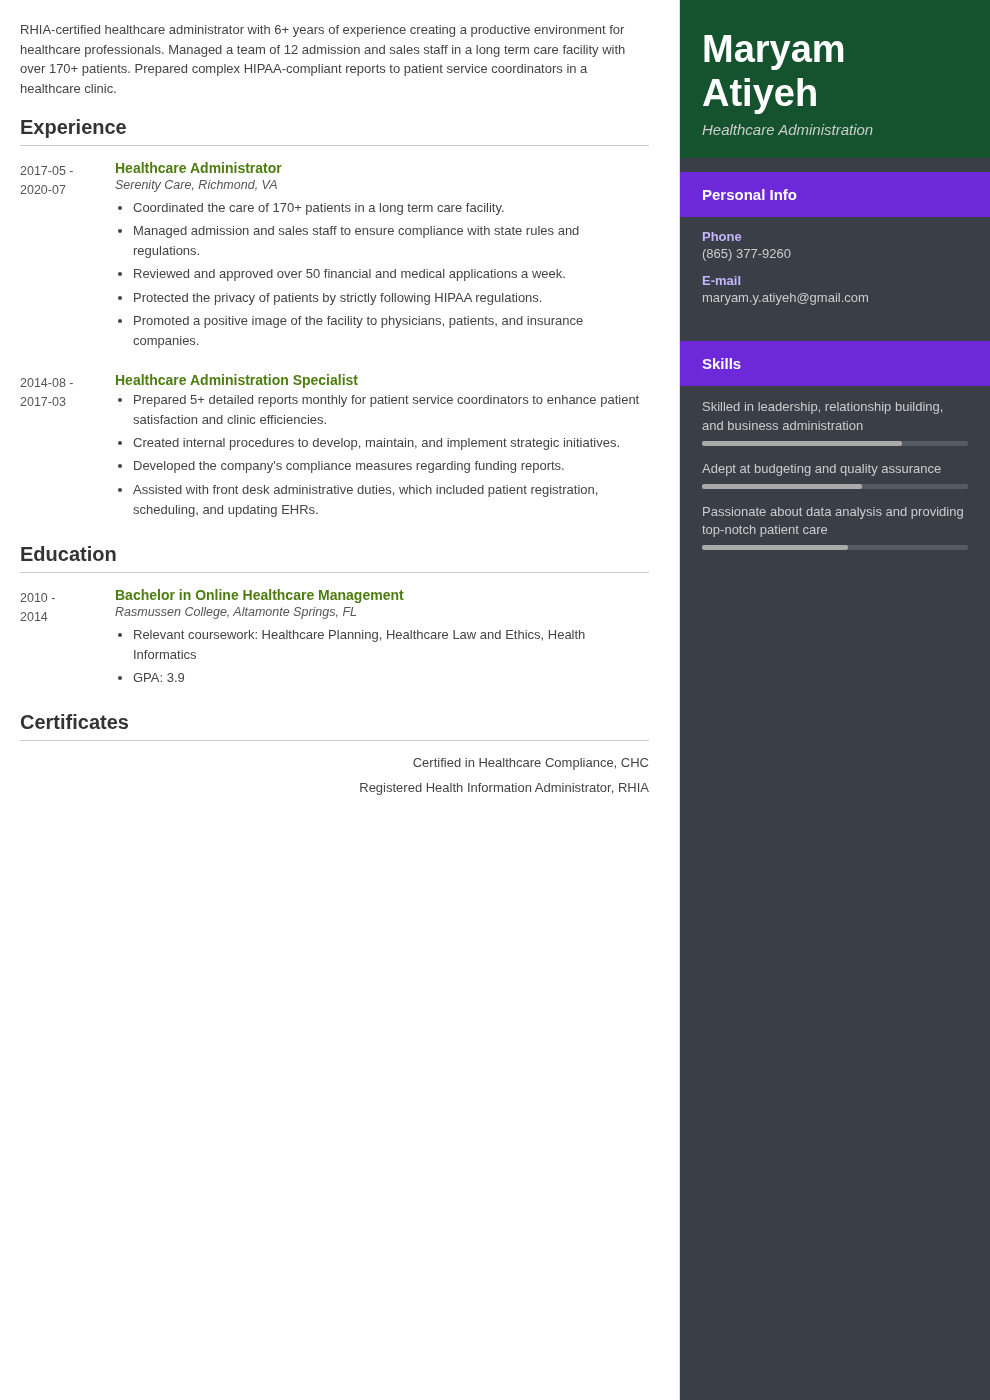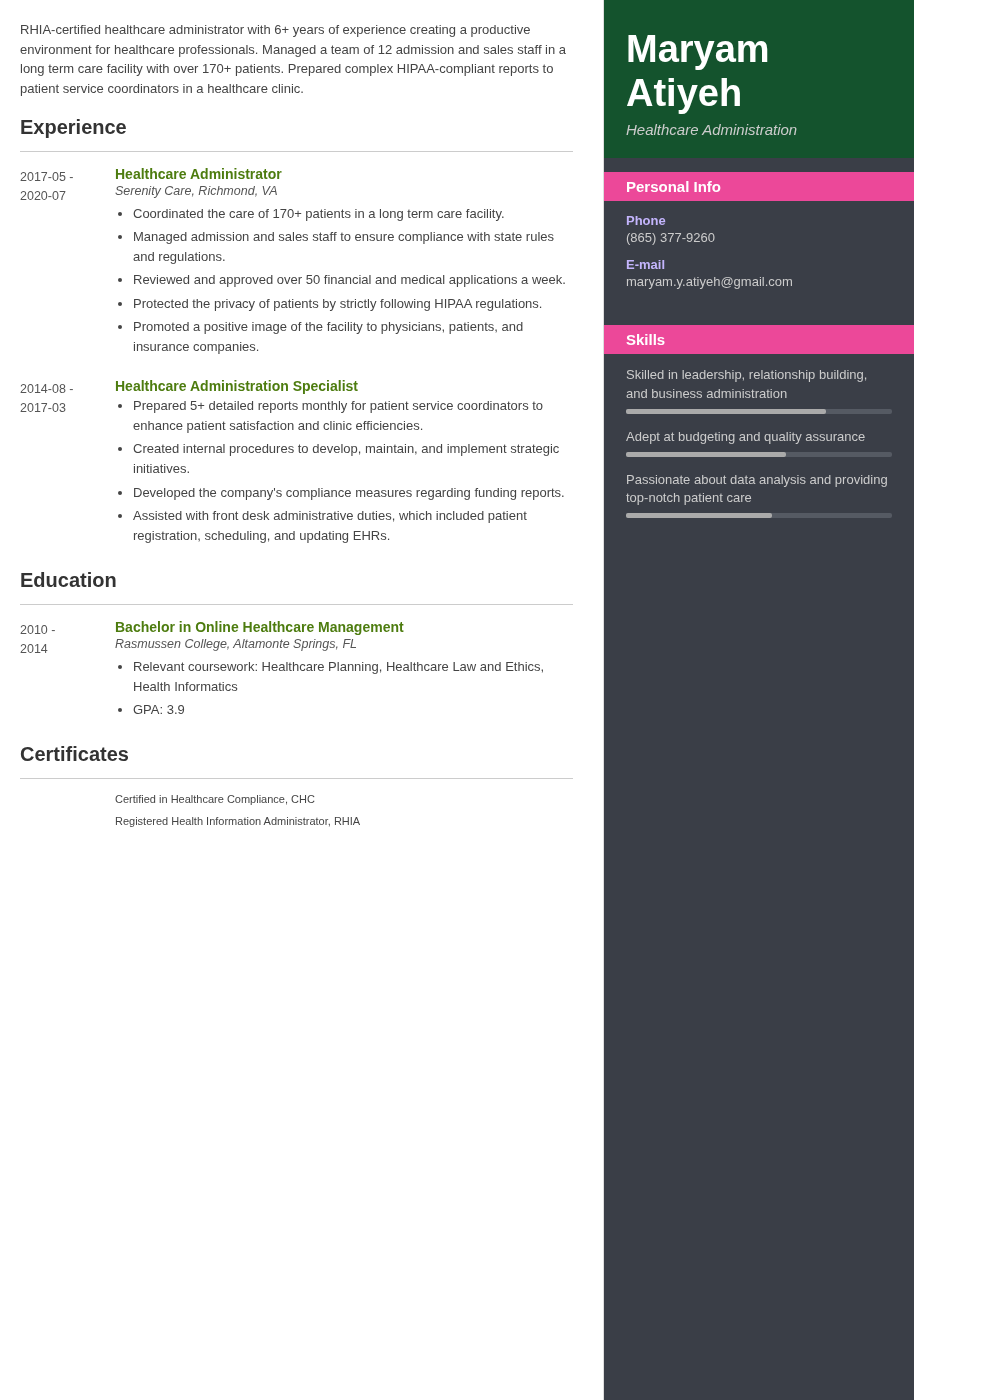--- a/index.html
+++ b/index.html
@@ -6,21 +6,21 @@
     body {
       font-family: Arial, sans-serif;
       font-size: 13px;
       color: #333;
       background: #fff;
       width: 990px;
       min-height: 1400px;
     }
     .resume-container {
       display: flex;
-      width: 914px;
+      width: 990px;
       min-height: 1400px;
     }
     
     .main-content {
       flex: 1;
       padding: 20px 30px 30px 20px;
       border-right: 1px solid #ddd;
     }
     .summary-text {
       font-size: 13px;
@@ -29,21 +29,21 @@
       margin-bottom: 18px;
     }
     .section {
       margin-bottom: 20px;
     }
     .section-title {
       font-size: 20px;
       font-weight: bold;
       color: #333;
       border-bottom: 1px solid #ccc;
-      padding-bottom: 12px;
+      padding-bottom: 6px;
       margin-bottom: 14px;
     }
     .entry {
       display: flex;
       margin-bottom: 18px;
     }
     .entry-dates {
       width: 95px;
       min-width: 95px;
       font-size: 12.5px;
@@ -74,23 +74,24 @@
       line-height: 1.55;
     }
     .entry-bullets li {
       margin-bottom: 3px;
     }
     .cert-list {
       padding-left: 95px;
       list-style: none;
     }
     .cert-list li {
-      font-size: 11px;
+      font-size: 13px;
       color: #444;
       margin-bottom: 10px;
+      text-align: right;
     }
     
     .sidebar {
       width: 310px;
       min-width: 310px;
       background: #3a3e47;
       color: #fff;
       padding: 0;
     }
     .sidebar-header {
@@ -110,22 +111,22 @@
       font-weight: normal;
       font-style: italic;
     }
     .sidebar-section {
       padding: 14px 22px 10px 22px;
     }
     .sidebar-section-title {
       font-size: 15px;
       font-weight: bold;
       color: #fff;
-      background: #ec4899;
-      padding: 6px 22px;
+      background: #6d28d9;
+      padding: 14px 22px;
       margin: 0 -22px 12px -22px;
     }
     .info-label {
       font-size: 13px;
       font-weight: bold;
       color: #c4b5fd;
       margin-bottom: 2px;
     }
     .info-value {
       font-size: 13px;

